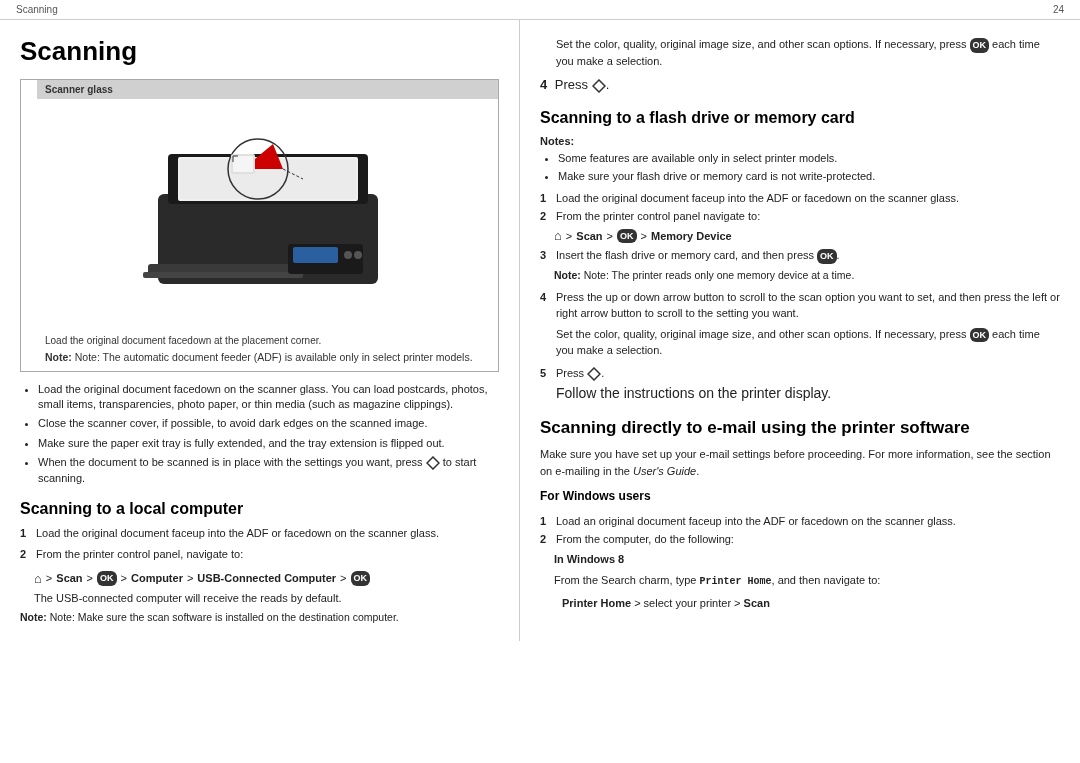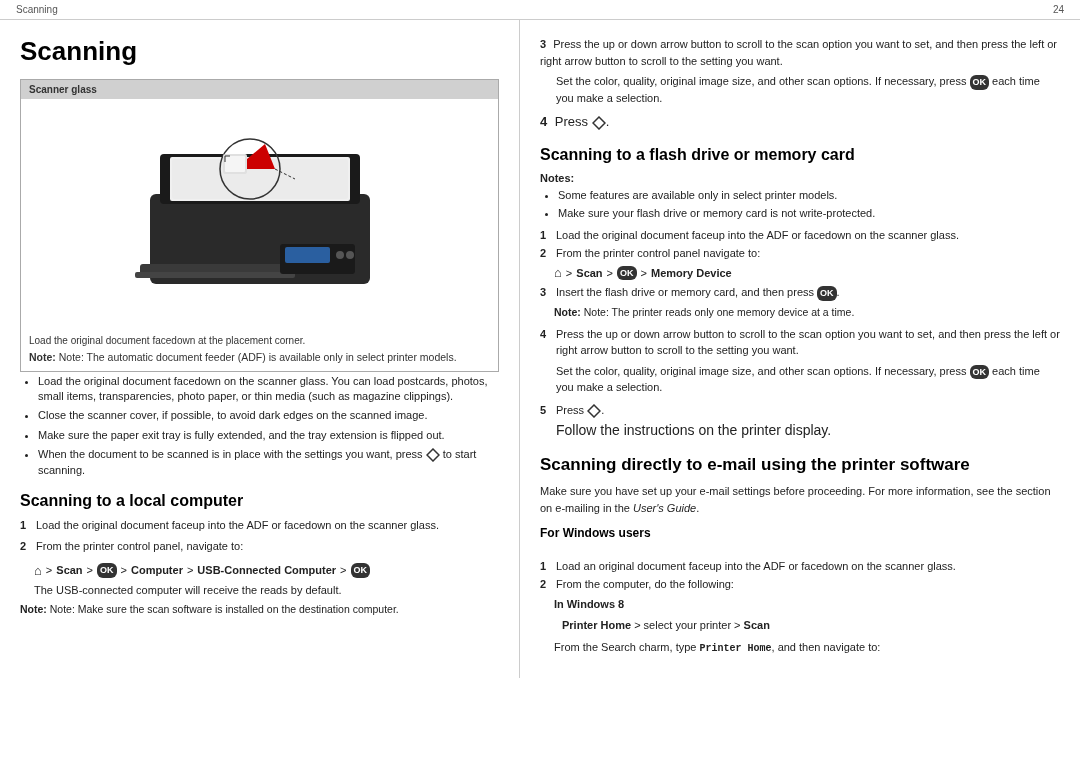--- a/index.html
+++ b/index.html
@@ -44,26 +44,27 @@
       font-size: 16px;
       font-weight: bold;
       color: #000;
       margin-bottom: 8px;
       margin-top: 14px;
     }
     h3.subsection-title {
       font-size: 12px;
       font-weight: bold;
       color: #000;
-      margin-bottom: 20px;
+      margin-bottom: 12px;
       margin-top: 10px;
     }
     .scanner-box {
       border: 1px solid #aaa;
-      margin-bottom: 2px;
+      margin-bottom: 10px;
+      padding-left: 16px;
     }
     .scanner-box-header {
       background: #d0d0d0;
       padding: 4px 8px;
       font-size: 10px;
       font-weight: bold;
       color: #333;
     }
     .scanner-image-area {
       background: #fff;
@@ -264,24 +265,20 @@
 
     <div style="margin-left:14px;margin-bottom:6px;">The USB-connected computer will receive the reads by default.</div>
 
     <div class="note-text" style="margin-left:0;">
       <b>Note:</b> <span>Note: Make sure the scan software is installed on the destination computer.</span>
     </div>
   </div>
 
   <div class="right-col">
 
-    <p style="font-size:11px;line-height:1.5;margin-bottom:4px;">
-      <span style="font-weight:bold;margin-right:4px;">3</span>
-      <span>Press the up or down arrow button to scroll to the scan option you want to set, and then press the left or right arrow button to scroll to the setting you want.</span>
-    </p>
     <p style="font-size:11px;line-height:1.5;margin-bottom:6px;margin-left:16px;">
       Set the color, quality, original image size, and other scan options. If necessary, press
       <span class="ok-btn-sm">OK</span>
       each time you make a selection.
     </p>
     <p style="font-size:13px;line-height:1.5;margin-bottom:14px;">
       <span style="font-weight:bold;margin-right:4px;">4</span>
       Press
       <span class="diamond-icon">
         <svg viewBox="0 0 14 14">
@@ -371,22 +368,22 @@
         <span>Load an original document faceup into the ADF or facedown on the scanner glass.</span>
       </li>
       <li style="display:flex;gap:4px;margin-bottom:6px;">
         <span class="step-num">2</span>
         <span>From the computer, do the following:</span>
       </li>
     </ol>
 
     <div style="margin-left:14px;">
       <p style="margin-bottom:4px;"><b>In Windows 8</b></p>
+      <p style="font-size:11px;line-height:1.5;">
+        From the Search charm, type <span class="code-text bold">Printer Home</span>, and then navigate to:
+      </p>
       <p style="font-size:11px;line-height:1.5;margin-left:8px;">
         <b>Printer Home</b> &gt; select your printer &gt; <b>Scan</b>
       </p>
-      <p style="font-size:11px;line-height:1.5;">
-        From the Search charm, type <span class="code-text bold">Printer Home</span>, and then navigate to:
-      </p>
     </div>
 
   </div>
 </div>
 
 </body></html>

